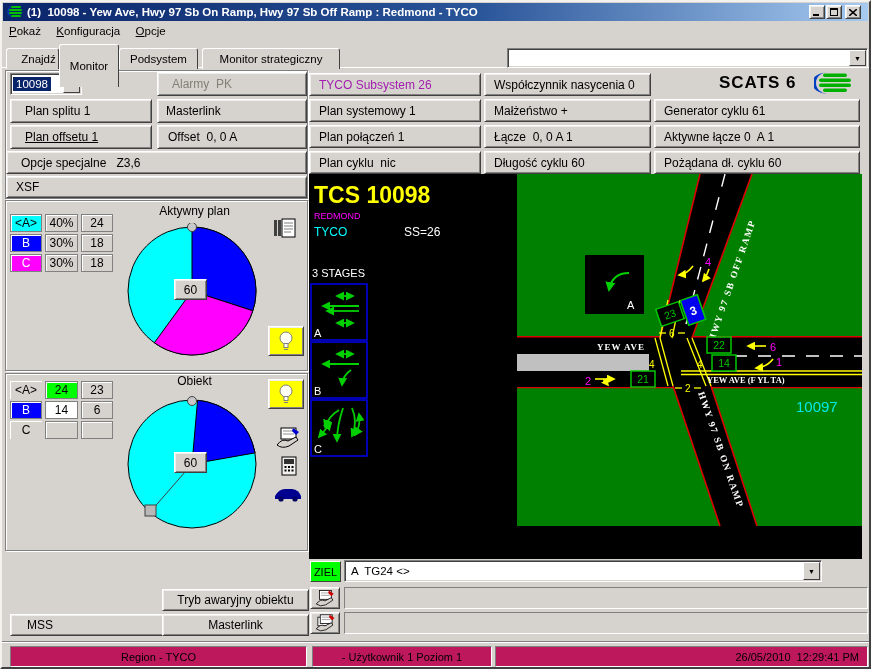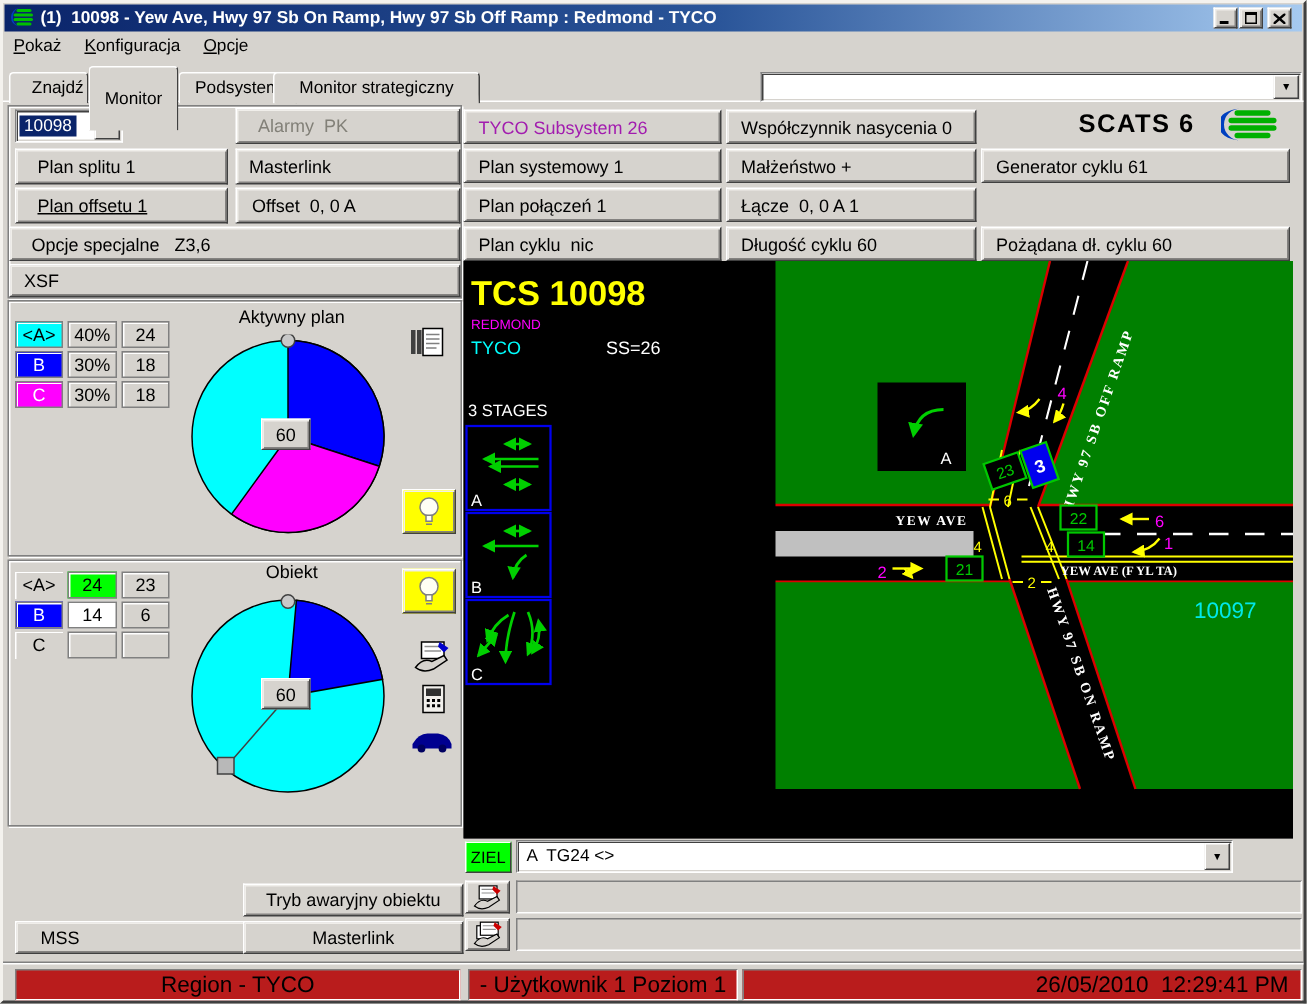--- a/index.html
+++ b/index.html
@@ -24,22 +24,22 @@
   .tab{background:#d6d3ce;border:1px solid;border-color:#fff #404040 #000 #fff;
        border-bottom:none;border-radius:3px 3px 0 0;display:flex;align-items:center;
        justify-content:center;font-size:11.5px;}
   .lcell{border:1px solid #808080;background:#d6d3ce;display:flex;align-items:center;
          justify-content:center;font-size:12px;box-shadow:inset 1px 1px 0 #fff;}
   .combo-field{background:#fff;border:1px solid;border-color:#808080 #fff #fff #808080;
                box-shadow:inset 1px 1px 0 #404040, inset -1px -1px 0 #d6d3ce;
                display:flex;align-items:center;}
   .combo-arrow{background:#d6d3ce;border:1px solid;border-color:#fff #404040 #404040 #fff;
                display:flex;align-items:center;justify-content:center;font-size:7px;}
-  .statuscell{background:#b91c1c;border:1px solid;border-color:#808080 #fff #fff #808080;
-              display:flex;align-items:center;font-size:15px;}
+  .statuscell{background:#be185d;border:1px solid;border-color:#808080 #fff #fff #808080;
+              display:flex;align-items:center;font-size:11px;}
   svg text{font-family:"Liberation Sans",sans-serif;}
   svg text.serif{font-family:"Liberation Serif",serif;}
 </style>
 </head>
 <body>
 
 <div id="app">
 
   <div class="abs titlebar" style="left:1px;top:1px;width:865px;height:18px;">
     <span class="abs" style="left:4px;top:2px;width:16px;height:14px;">
@@ -81,21 +81,21 @@
   <div class="abs" style="left:0;top:65px;width:869px;height:2px;border-top:1px solid #fff;"></div>
   <div class="abs tab" style="left:4px;top:46px;width:53px;height:21px;padding-left:12px;">
       <span>Znajdź</span>
     </div>
   <div class="abs tab" style="left:57px;top:42px;width:60px;height:43px;z-index:3;border-color:#fff #404040 #d6d3ce #fff;align-items:center;">
       <span>Monitor</span>
     </div>
   <div class="abs tab" style="left:117px;top:46px;width:79px;height:21px;">
       <span>Podsystem</span>
     </div>
-  <div class="abs tab" style="left:180px;top:46px;width:138px;height:21px;">
+  <div class="abs tab" style="left:200px;top:46px;width:138px;height:21px;">
       <span>Monitor strategiczny</span>
     </div>
   <div class="abs combo-field" style="left:505px;top:46px;width:361px;height:20px;">
     <span class="abs combo-arrow" style="right:1px;top:1px;width:17px;height:16px;">▼</span>
   </div>
 
   <div class="abs groove" style="left:3px;top:68px;width:303px;height:129px;"></div>
 
   <div class="abs combo-field" style="left:8px;top:71px;width:72px;height:22px;">
     <span class="t" style="background:#0a246a;color:#fff;padding:1px 3px;margin-left:2px;font-size:11.5px;">10098</span>
@@ -318,20 +318,23 @@
   <div class="abs raised cell" style="left:652px;top:97px;width:206px;height:23px;">
       <span class="t">Generator cyklu 61</span>
     </div>
 
   <div class="abs raised cell" style="left:307px;top:123px;width:172px;height:23px;">
       <span class="t">Plan połączeń 1</span>
     </div>
   <div class="abs raised cell" style="left:482px;top:123px;width:167px;height:23px;">
       <span class="t">Łącze  0, 0 A 1</span>
     </div>
+  <div class="abs raised cell" style="left:652px;top:123px;width:206px;height:23px;">
+      <span class="t">Aktywne łącze 0  A 1</span>
+    </div>
 
   <div class="abs raised cell" style="left:307px;top:149px;width:172px;height:23px;">
       <span class="t">Plan cyklu  nic</span>
     </div>
   <div class="abs raised cell" style="left:482px;top:149px;width:167px;height:23px;">
       <span class="t">Długość cyklu 60</span>
     </div>
   <div class="abs raised cell" style="left:652px;top:149px;width:206px;height:23px;">
       <span class="t">Pożądana dł. cyklu 60</span>
     </div>

